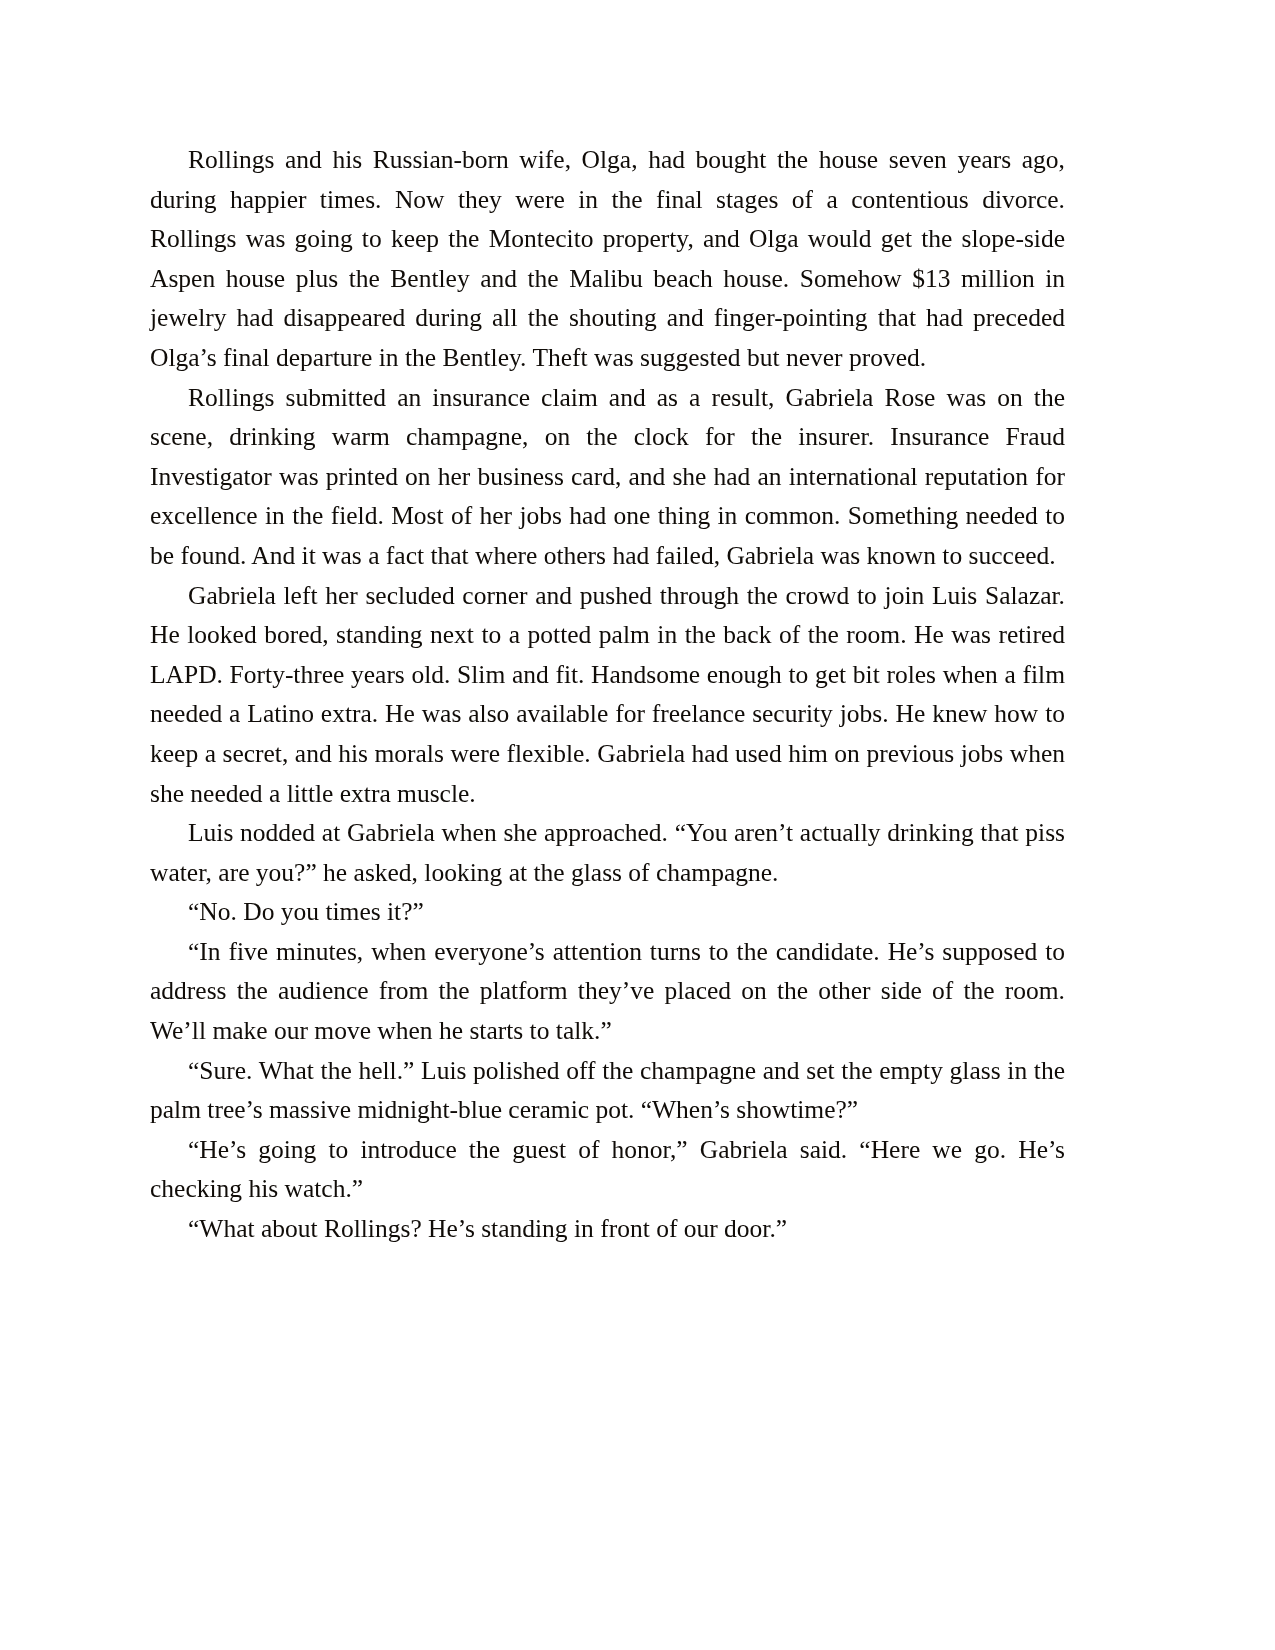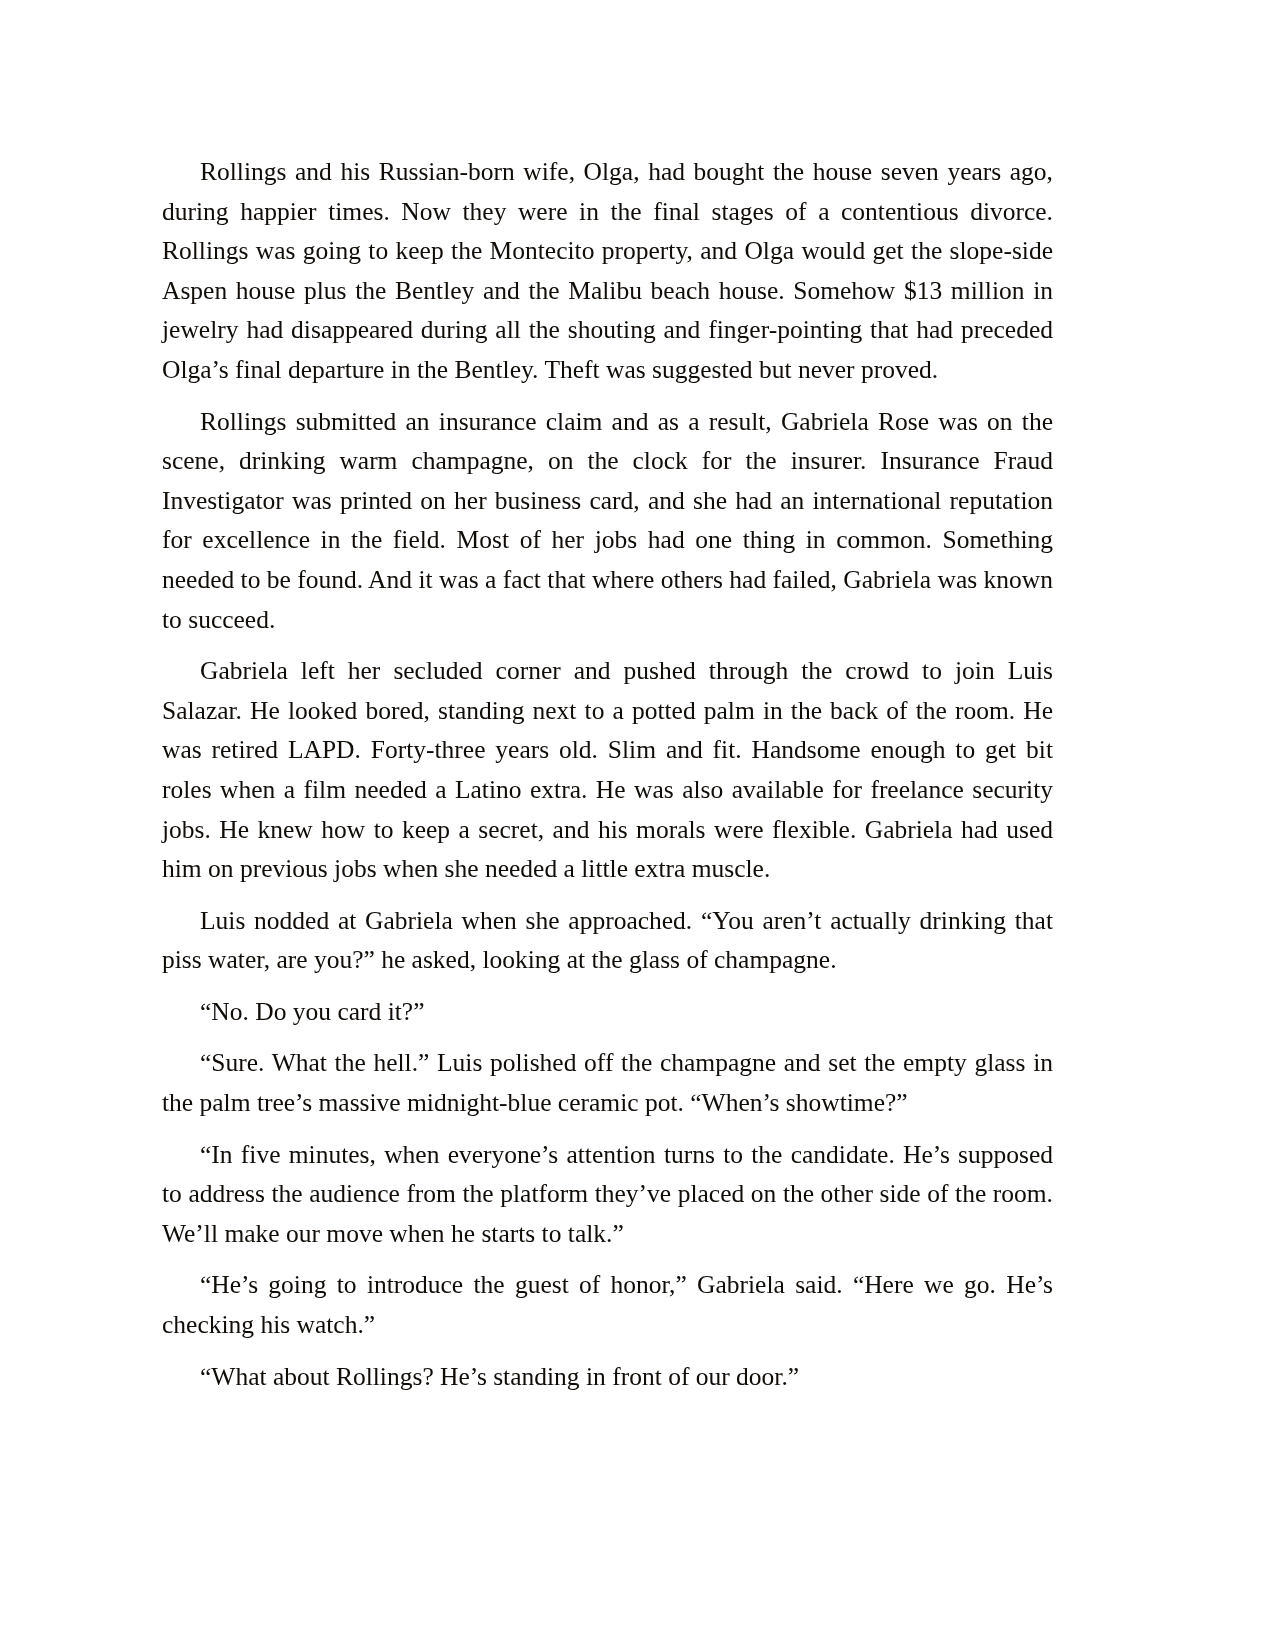--- a/index.html
+++ b/index.html
@@ -23,32 +23,32 @@
   }
   .body-text {
     width: 915px;
     font-size: 25.5px;
     line-height: 39.6px;
     text-align: justify;
     text-justify: inter-word;
     hyphens: none;
   }
   .body-text p {
-    margin: 12px;
+    margin: 0;
     text-indent: 38px;
   }
 </style>
 </head>
 <body>
 
 <div class="page">
   <div class="body-text">
     <p>Rollings and his Russian-born wife, Olga, had bought the house seven years ago, during happier times. Now they were in the final stages of a contentious divorce. Rollings was going to keep the Montecito property, and Olga would get the slope-side Aspen house plus the Bentley and the Malibu beach house. Somehow $13 million in jewelry had disappeared during all the shouting and finger-pointing that had preceded Olga’s final departure in the Bentley. Theft was suggested but never proved.</p>
     <p>Rollings submitted an insurance claim and as a result, Gabriela Rose was on the scene, drinking warm champagne, on the clock for the insurer. Insurance Fraud Investigator was printed on her business card, and she had an international reputation for excellence in the field. Most of her jobs had one thing in common. Something needed to be found. And it was a fact that where others had failed, Gabriela was known to succeed.</p>
     <p>Gabriela left her secluded corner and pushed through the crowd to join Luis Salazar. He looked bored, standing next to a potted palm in the back of the room. He was retired LAPD. Forty-three years old. Slim and fit. Handsome enough to get bit roles when a film needed a Latino extra. He was also available for freelance security jobs. He knew how to keep a secret, and his morals were flexible. Gabriela had used him on previous jobs when she needed a little extra muscle.</p>
     <p>Luis nodded at Gabriela when she approached. “You aren’t actually drinking that piss water, are you?” he asked, looking at the glass of champagne.</p>
-    <p>“No. Do you card it?”</p>
+    <p>“No. Do you times it?”</p>
+    <p>“In five minutes, when everyone’s attention turns to the candidate. He’s supposed to address the audience from the platform they’ve placed on the other side of the room. We’ll make our move when he starts to talk.”</p>
     <p>“Sure. What the hell.” Luis polished off the champagne and set the empty glass in the palm tree’s massive midnight-blue ceramic pot. “When’s showtime?”</p>
-    <p>“In five minutes, when everyone’s attention turns to the candidate. He’s supposed to address the audience from the platform they’ve placed on the other side of the room. We’ll make our move when he starts to talk.”</p>
     <p>“He’s going to introduce the guest of honor,” Gabriela said. “Here we go. He’s checking his watch.”</p>
     <p>“What about Rollings? He’s standing in front of our door.”</p>
   </div>
 </div>
 
 </body></html>

